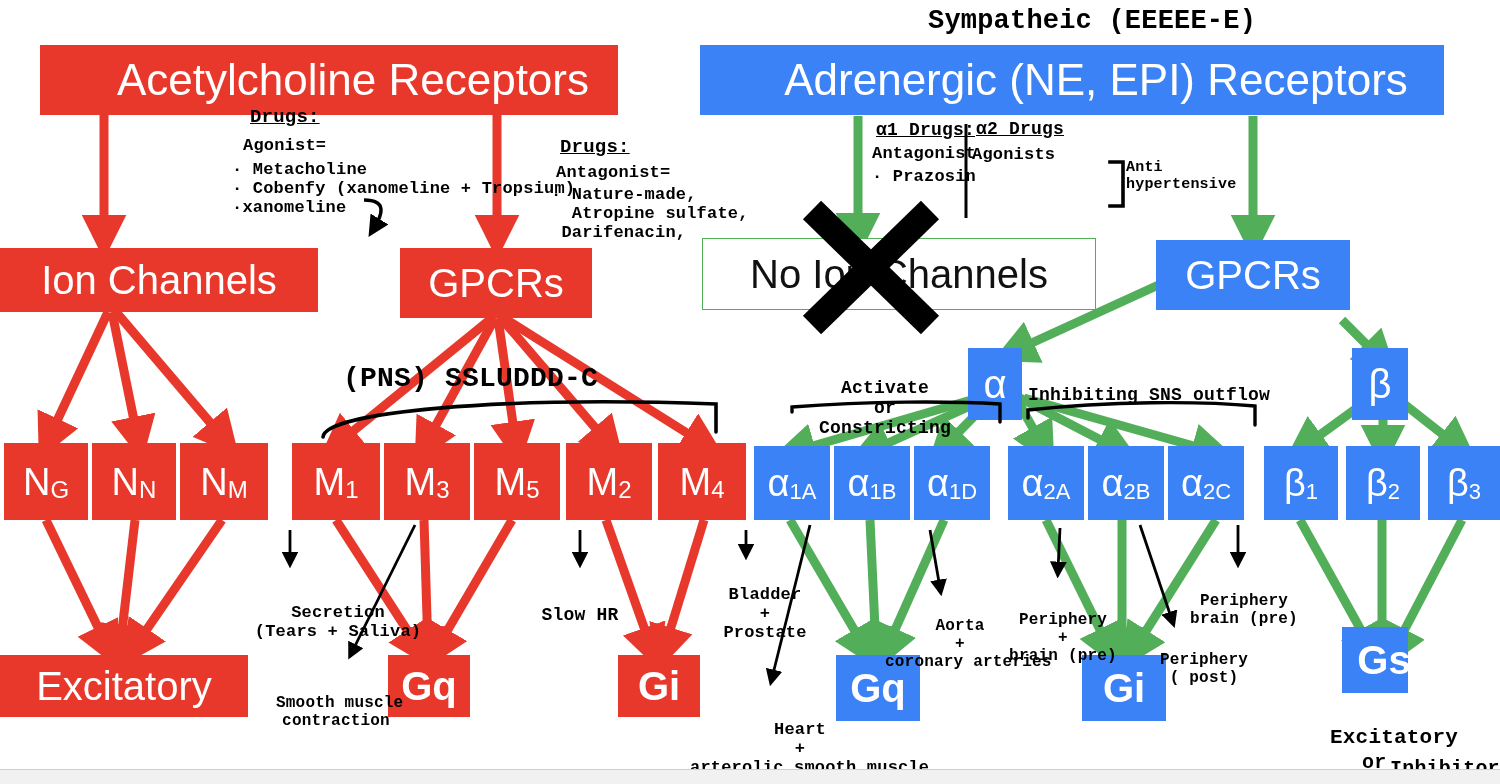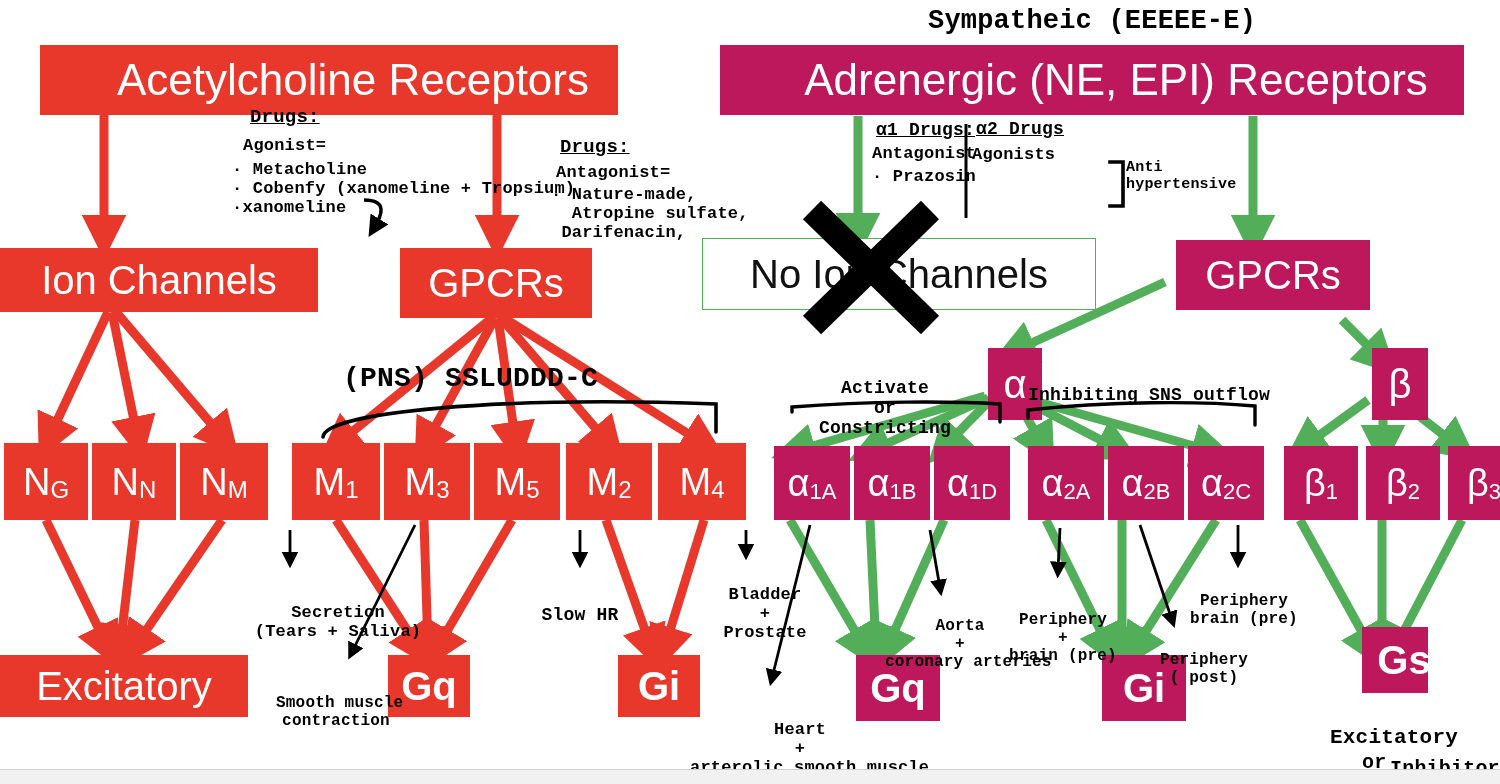--- a/index.html
+++ b/index.html
@@ -4,21 +4,21 @@
 <style>
   html,body{margin:0;padding:0;background:#fff;}
   body{font-family:"Liberation Sans",sans-serif;}
   #stage{position:relative;width:1500px;height:784px;background:#ffffff;overflow:hidden;}
 
   
   .box{position:absolute;display:flex;align-items:center;justify-content:center;
        color:#ffffff;font-family:"Liberation Sans",sans-serif;line-height:1;
        text-align:center;box-sizing:border-box;z-index:5;}
   .red{background:#e8382b;}
-  .green{background:#be185d;margin-left:20px;}
+  .green{background:#3b82f6;}
   .outline{background:#ffffff;border:1px solid #53ae5a;color:#111;}
 
   .title{font-size:44px;font-weight:400;padding-left:48px;}
   .mid{font-size:40px;font-weight:400;}
   .recep{font-size:38px;font-weight:400;}
   .sub{font-size:40px;font-weight:400;}
   .gbox{font-size:40px;font-weight:700;text-align:right;}
   .tiny-sub{font-size:24px;vertical-align:sub;position:relative;top:8px;}
   .tiny-sub2{font-size:22px;position:relative;top:9px;}
 

